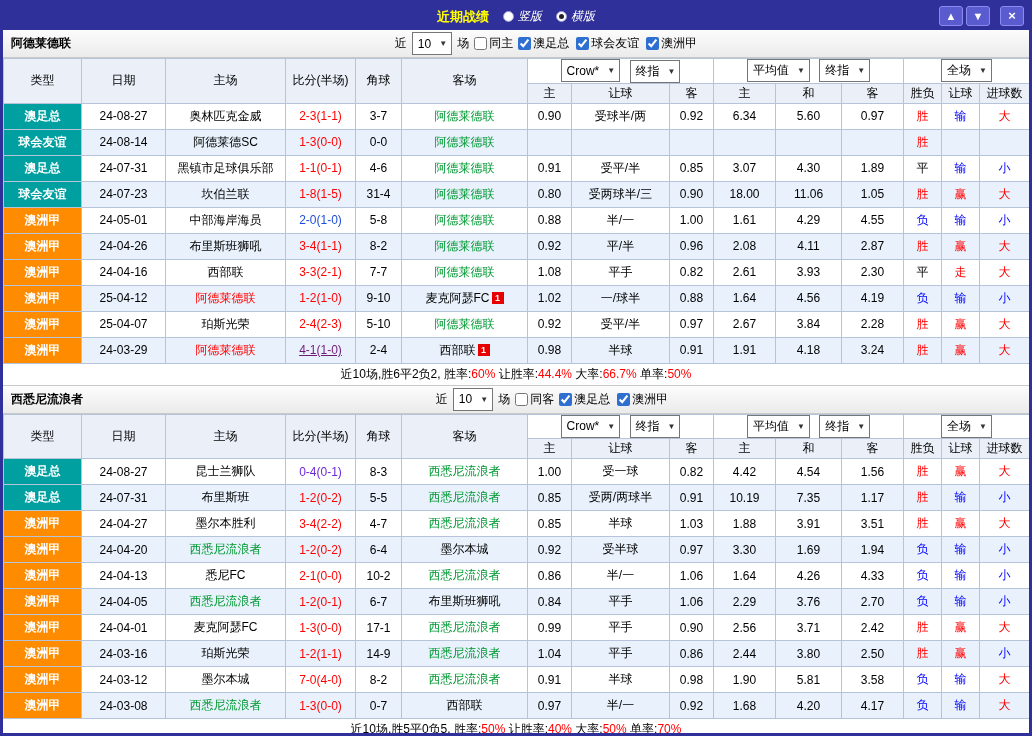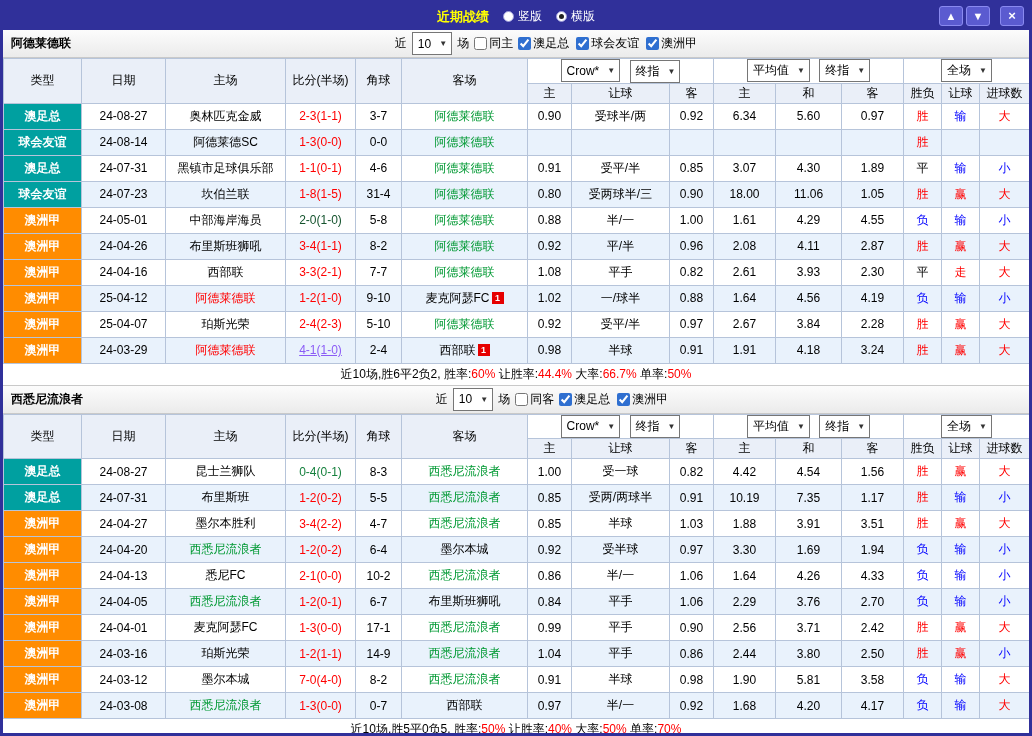--- a/index.html
+++ b/index.html
@@ -2,21 +2,21 @@
 <html><head>
 <meta charset="utf-8">
 <style>
   html,body{margin:0;padding:0;}
   body{width:1032px;height:736px;font-family:"Liberation Sans","DejaVu Sans",sans-serif;font-size:12px;background:#fff;}
   .frame{width:1032px;height:736px;border:3px solid #30309a;background:#fff;display:flex;flex-direction:column;overflow:hidden;box-sizing:border-box;}
   
   .titlebar{height:27px;min-height:27px;background:#30309a;position:relative;display:flex;align-items:center;justify-content:center;color:#fff;}
   .tb-center{display:flex;align-items:center;gap:14px;}
   .tb-title{color:#ffff00;font-weight:bold;font-size:13px;}
-  .tb-radios{display:flex;align-items:flex-start;gap:14px;}
+  .tb-radios{display:flex;align-items:flex-start;gap:14px;font-style:italic;}
   .tb-radio{display:inline-flex;align-items:center;gap:4px;cursor:pointer;color:#fff;}
   .rdo{width:11px;height:11px;border-radius:50%;background:#fff;border:1px solid #9a9ad8;display:inline-block;position:relative;box-sizing:border-box;}
   .rdo.on::after{content:"";position:absolute;left:2px;top:2px;width:5px;height:5px;border-radius:50%;background:#222;}
   .tb-buttons{position:absolute;right:5px;top:3px;display:flex;gap:3px;align-items:center;}
   .tb-btn{width:24px;height:20px;background:#5b5bd0;border:1px solid #8a8af0;border-radius:3px;color:#fff;font-size:11px;line-height:18px;text-align:center;cursor:pointer;padding:0;font-weight:bold;}
   .tb-btn.close{margin-left:7px;font-size:13px;}
   
   .section-bar{height:27px;min-height:27px;background:linear-gradient(#fcfcfc,#ebebeb);border-bottom:1px solid #c9c9c9;display:flex;align-items:center;padding:0 8px;color:#000;}
   .team-name{font-weight:bold;}
   .filters{display:flex;align-items:center;gap:5px;margin:0 auto;}
@@ -224,21 +224,21 @@
             <td><span>11.06</span></td>
             <td><span>1.05</span></td>
             <td style="color: rgb(255, 0, 0);"><span>胜</span></td>
             <td style="color: rgb(255, 0, 0);"><span>赢</span></td>
             <td style="color: rgb(255, 0, 0);"><span>大</span></td>
           </tr>
           <tr>
             <td class="type" style="background: rgb(255, 140, 0);"><span>澳洲甲</span></td>
             <td><span>24-05-01</span></td>
             <td><span>中部海岸海员</span></td>
-            <td style="color: #14532d; margin-top: 28px;"><span>2-0(1-0)</span></td>
+            <td style="color: #1d4ed8; margin-top: 28px;"><span>2-0(1-0)</span></td>
             <td><span>5-8</span></td>
             <td style="color: rgb(0, 153, 51);"><span>阿德莱德联</span></td>
             <td><span>0.88</span></td>
             <td><span>半/一</span></td>
             <td><span>1.00</span></td>
             <td><span>1.61</span></td>
             <td><span>4.29</span></td>
             <td><span>4.55</span></td>
             <td style="color: rgb(0, 0, 255);"><span>负</span></td>
             <td style="color: rgb(0, 0, 255);"><span>输</span></td>
@@ -309,21 +309,21 @@
             <td><span>3.84</span></td>
             <td><span>2.28</span></td>
             <td style="color: rgb(255, 0, 0);"><span>胜</span></td>
             <td style="color: rgb(255, 0, 0);"><span>赢</span></td>
             <td style="color: rgb(255, 0, 0);"><span>大</span></td>
           </tr>
           <tr class="alt">
             <td class="type" style="background: rgb(255, 140, 0);"><span>澳洲甲</span></td>
             <td><span>24-03-29</span></td>
             <td style="color: rgb(255, 0, 0);"><span>阿德莱德联</span></td>
-            <td style="color: #8b5cf6; text-decoration: underline;"><span>4-1(1-0)</span></td>
+            <td style="color: #701a75; text-decoration: underline;"><span>4-1(1-0)</span></td>
             <td><span>2-4</span></td>
             <td><span>西部联</span><span class="card">1</span></td>
             <td><span>0.98</span></td>
             <td><span>半球</span></td>
             <td><span>0.91</span></td>
             <td><span>1.91</span></td>
             <td><span>4.18</span></td>
             <td><span>3.24</span></td>
             <td style="color: rgb(255, 0, 0);"><span>胜</span></td>
             <td style="color: rgb(255, 0, 0);"><span>赢</span></td>
@@ -423,21 +423,21 @@
           <th>胜负</th>
           <th>让球</th>
           <th>进球数</th>
         </tr>
       </thead>
       <tbody>
           <tr>
             <td class="type" style="background: rgb(0, 160, 160);"><span>澳足总</span></td>
             <td><span>24-08-27</span></td>
             <td><span>昆士兰狮队</span></td>
-            <td style="color: #15803d;"><span>0-4(0-1)</span></td>
+            <td style="color: #6d28d9;"><span>0-4(0-1)</span></td>
             <td><span>8-3</span></td>
             <td style="color: rgb(0, 153, 51);"><span>西悉尼流浪者</span></td>
             <td><span>1.00</span></td>
             <td><span>受一球</span></td>
             <td><span>0.82</span></td>
             <td><span>4.42</span></td>
             <td><span>4.54</span></td>
             <td><span>1.56</span></td>
             <td style="color: rgb(255, 0, 0);"><span>胜</span></td>
             <td style="color: rgb(255, 0, 0);"><span>赢</span></td>

